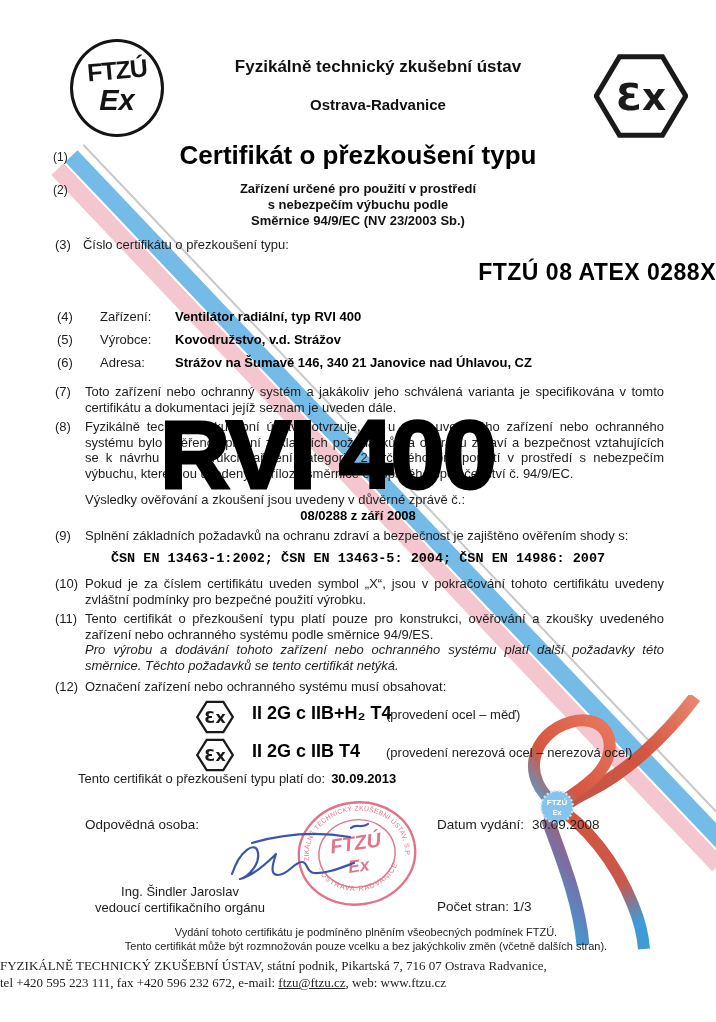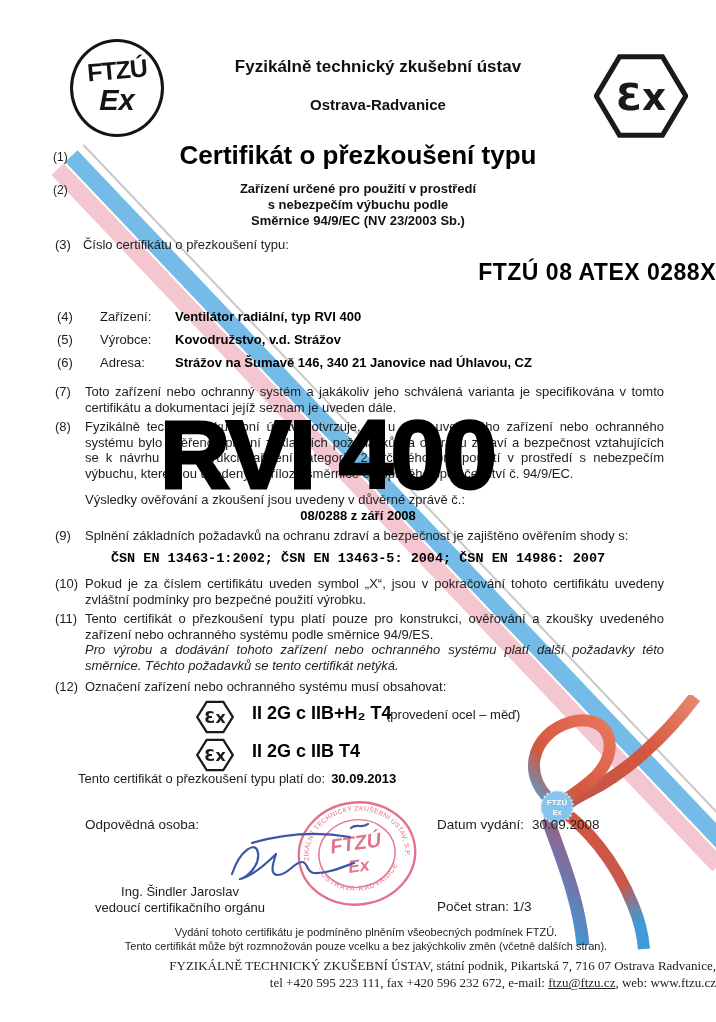--- a/index.html
+++ b/index.html
@@ -78,21 +78,21 @@
             font-size:13px;z-index:3;}
   .pages{position:absolute;left:437px;top:899px;font-size:13.5px;z-index:3;}
 
   .stamp{position:absolute;left:293px;top:797px;width:128px;height:113px;z-index:2;}
   .signature{position:absolute;left:222px;top:822px;width:155px;height:68px;z-index:4;}
   .ribbon{position:absolute;left:505px;top:695px;width:211px;height:285px;z-index:2;}
 
   
   .foot-small{position:absolute;left:0;right:0;text-align:center;font-size:11px;
               line-height:14px;z-index:3;padding-left:16px;}
-  .foot-serif{position:absolute;left:0;right:0;text-align:right;z-index:3;
+  .foot-serif{position:absolute;left:0;right:0;text-align:left;z-index:3;
               font-family:"Liberation Serif",serif;font-size:13px;line-height:16.5px;color:#222;}
   .email{text-decoration:underline;}
   svg text{font-family:"Liberation Sans","DejaVu Sans",sans-serif;}
   .exsym{font-family:"DejaVu Sans","Liberation Sans",sans-serif;}
 </style>
 </head>
 <body>
 
 <div class="page">
 
@@ -187,20 +187,21 @@
     <text class="exsym" x="50" y="61" text-anchor="middle" font-size="42" font-weight="bold" fill="#1a1a1a">Ɛx</text>
   </svg>
   <div class="mark-code" style="top:703px">II 2G c IIB+H₂ T4</div>
   <div class="mark-note" style="top:707px">(provedení ocel – měď)</div>
 
   <svg class="hex-small" style="top:738px" viewBox="0 0 100 90">
     <polygon points="3,45 28,5 72,5 97,45 72,85 28,85" fill="none" stroke="#1a1a1a" stroke-width="6"></polygon>
     <text class="exsym" x="50" y="61" text-anchor="middle" font-size="42" font-weight="bold" fill="#1a1a1a">Ɛx</text>
   </svg>
   <div class="mark-code" style="top:741px">II 2G c IIB T4</div>
+  <div class="mark-note" style="top:745px">(provedení nerezová ocel – nerezová ocel)</div>
 
   <div class="validity">
     <span>Tento certifikát o přezkoušení typu platí do:</span><b>30.09.2013</b>
   </div>
 
   <div class="resp">Odpovědná osoba:</div>
   <div class="issue">
     <span>Datum vydání:</span><span class="d">30.09.2008</span>
   </div>
   <div class="sig-name">Ing. Šindler Jaroslav</div>

